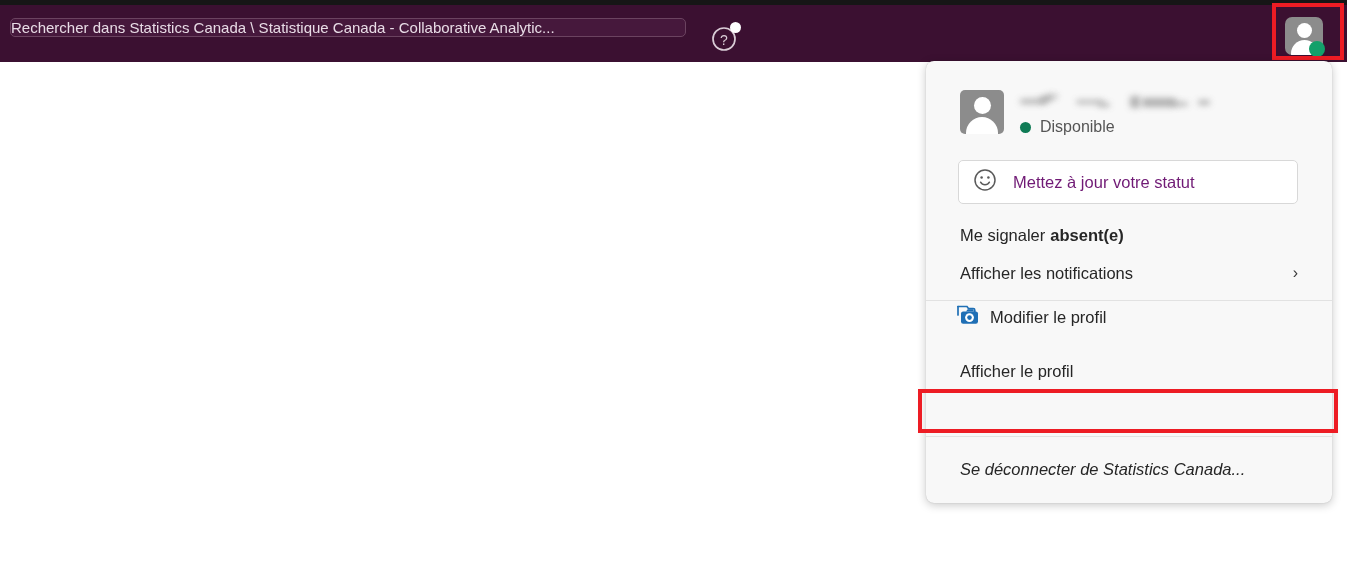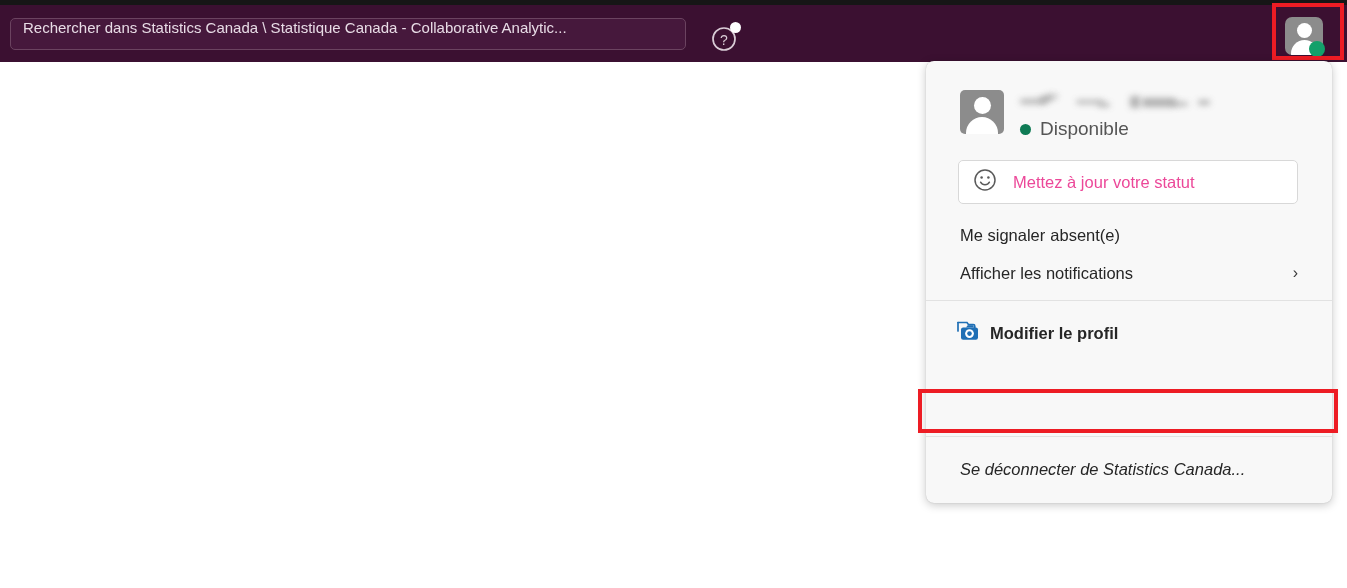--- a/index.html
+++ b/index.html
@@ -28,27 +28,27 @@
   .app-header {
     position: absolute;
     left: 0; top: 5px;
     width: 1347px; height: 57px;
     background: #3b1031;
   }
 
   .search-box {
     position: absolute;
     left: 10px; top: 13px;
-    width: 676px; height: 32px;
+    width: 676px; height: 19px;
     border: 1px solid #6b4360;
     border-radius: 5px;
     background: #46183c;
     display: flex;
-    align-items: flex-start;
-    padding: 0 12px;
+    align-items: flex-end;
+    padding: 0 0;
     box-sizing: border-box;
     cursor: text;
   }
   .search-box-text {
     color: #e8dce6;
     font-size: 15px;
     white-space: nowrap;
     overflow: hidden;
     text-overflow: ellipsis;
   }
@@ -214,66 +214,66 @@
     align-items: center;
     margin-top: 9px;
   }
   .presence-dot {
     width: 11px; height: 11px;
     border-radius: 50%;
     background: #0f7b55;
     margin-right: 9px;
   }
   .presence-label {
-    font-size: 19px;
+    font-size: 16px;
     color: #555555;
   }
 
   .status-input {
     position: absolute;
     left: 958px - 926px; top: 99px;
     left: 32px;
     width: 340px; height: 44px;
     border: 1px solid #d8d8d8;
     border-radius: 5px;
     background: #ffffff;
     display: flex;
     align-items: center;
     padding: 0 14px;
     box-sizing: border-box;
     cursor: text;
   }
   .smiley-icon { flex: 0 0 auto; margin-right: 16px; }
   .status-placeholder {
     font-size: 16.5px;
-    color: #ec4899;
+    color: #701a75;
   }
 
   .menu-item {
     position: absolute;
     left: 0;
     width: 406px;
     height: 38px;
     display: flex;
     align-items: center;
     padding-left: 34px;
     box-sizing: border-box;
     font-size: 16.5px;
     color: #262626;
     cursor: pointer;
     white-space: nowrap;
   }
   .mi-away        { top: 155px; align-items: center; }
   .mi-pause       { top: 193px; }
-  .mi-editprofile { top: 253px; font-weight: bold; }
+  .mi-editprofile { top: 237px; }
   .mi-viewprofile { top: 291px; }
   .mi-prefs       { top: 329px; }
   .mi-signout     { top: 389px; font-style: italic; }
 
-  .bold-part { font-weight: normal; margin-left: 5px; }
+  .bold-part { font-weight: bold; margin-left: 5px; }
 
   .submenu-chevron {
     position: absolute;
     right: 34px;
     top: 50%;
     transform: translateY(-50%);
     color: #3c3c3c;
     font-size: 16px;
     line-height: 1;
   }
@@ -404,20 +404,23 @@
         <path d="M3 3.5 v8.5" fill="none" stroke="#1f6fb5" stroke-width="1.7" stroke-linecap="round"></path>
         <rect x="6" y="8.4" width="17" height="12.4" rx="2.2" fill="#1f6fb5"></rect>
         <path d="M11 8.4 l1.6 -2.1 h5.2 l1.6 2.1 z" fill="#1f6fb5"></path>
         <circle cx="14.5" cy="14.6" r="4.4" fill="#ffffff"></circle>
         <circle cx="14.5" cy="14.6" r="2.3" fill="#1f6fb5"></circle>
       </svg>
     </span>
     <span>Modifier le profil</span>
   </div>
 
+  <div class="menu-item mi-viewprofile">
+    <span>Afficher le profil</span>
+  </div>
 
 
   <div class="divider div-2"></div>
 
   <div class="menu-item mi-signout">
     <span>Se déconnecter de Statistics Canada...</span>
   </div>
 </div>
 
 <div class="prefs-annotation"></div>

